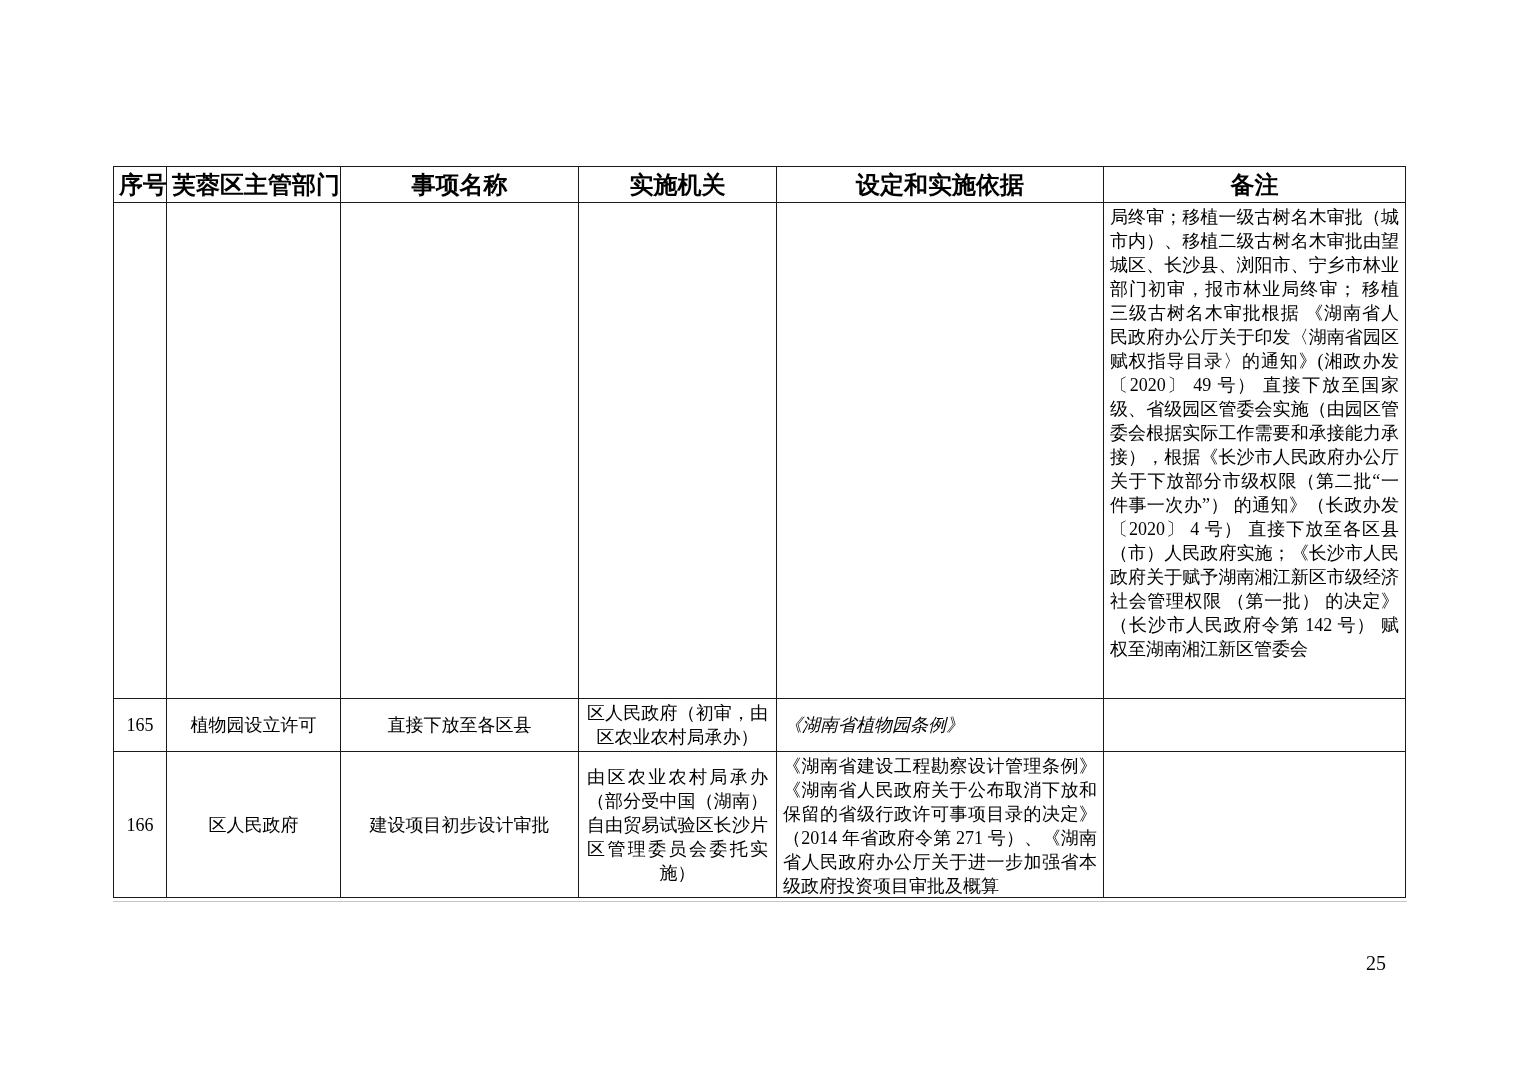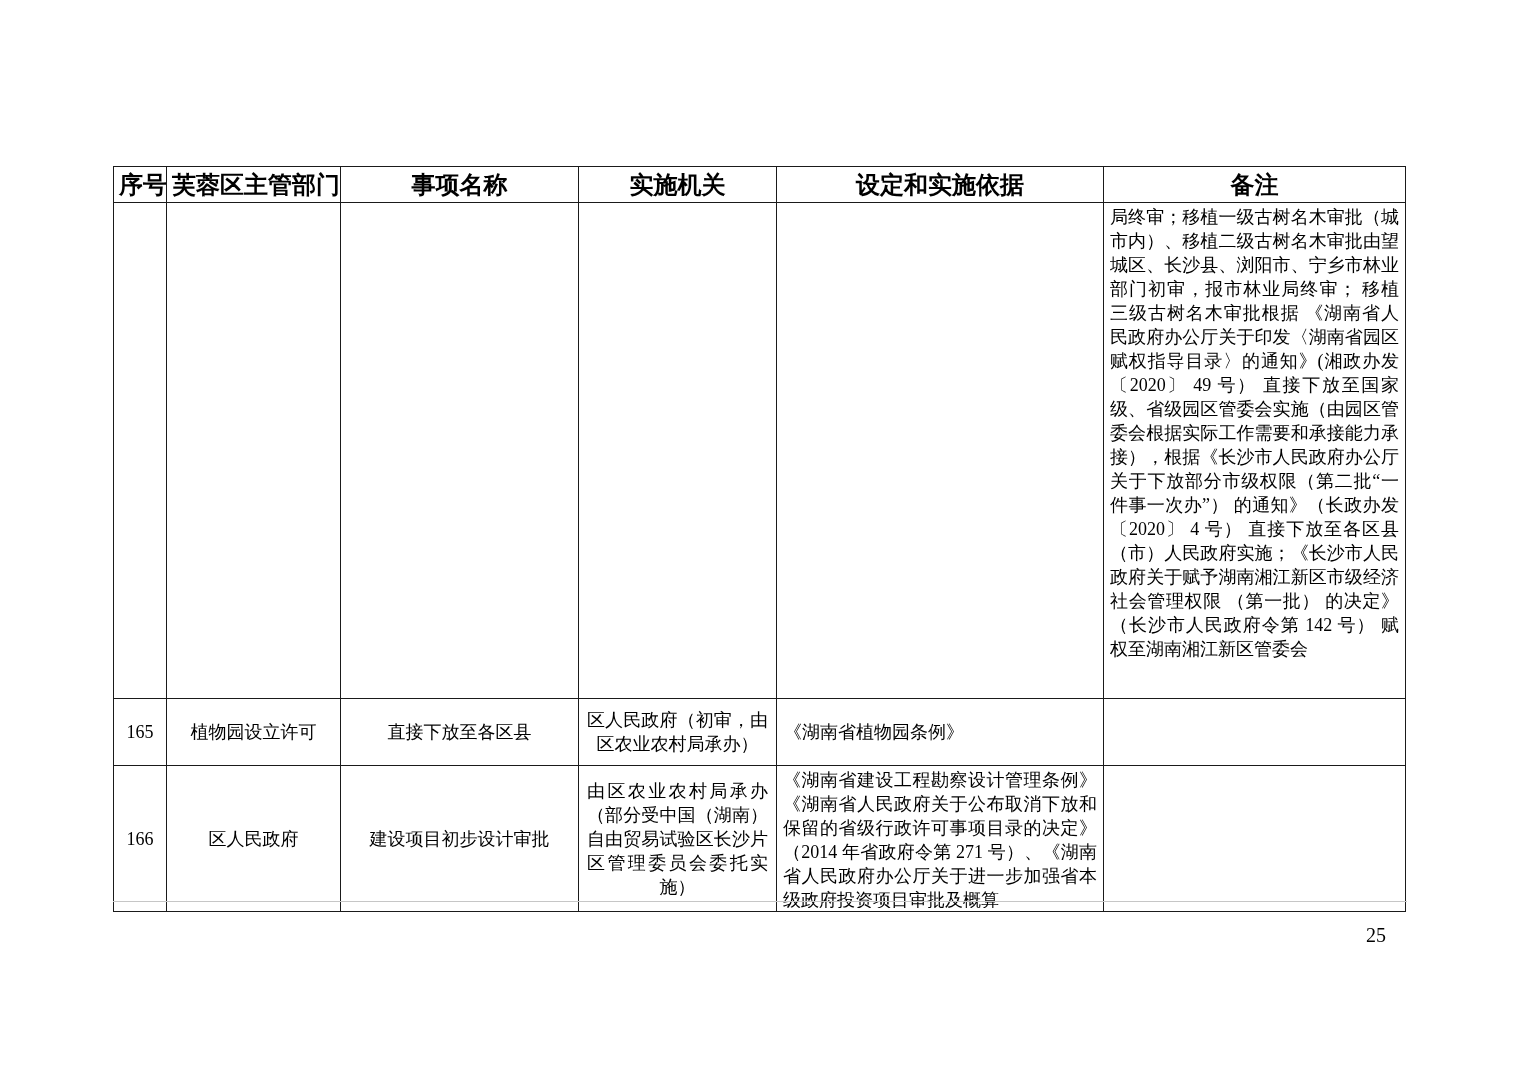--- a/index.html
+++ b/index.html
@@ -61,21 +61,22 @@
   
   tr.row-166 td { height: 142px; }
   td.agency-cell {
     text-align: justify;
     text-align-last: center;
     padding: 1px 8px;
     font-family: Liberation Serif, serif;
   }
   td.basis-left {
     text-align: left;
-    padding: 8px 7px;
+    padding: 1px 7px;
+    font-style: italic;
   }
   td.basis-just {
     text-align: justify;
     vertical-align: top;
     padding: 2px 6px 1px 6px;
   }
   td.basis-just .clip {
     max-height: 140px;
     overflow: hidden;
   }
@@ -83,21 +84,21 @@
     position: absolute;
     left: 113px;
     top: 901px;
     width: 1294px;
     height: 1px;
     background: #c6c6c6;
   }
   .page-number {
     position: absolute;
     left: 1366px;
-    top: 924px;
+    top: 952px;
     font-size: 20px;
     font-family: "Liberation Serif", serif;
   }
 </style>
 </head>
 <body>
 
 <table class="doc-table">
   <colgroup>
     <col style="width:53px">

